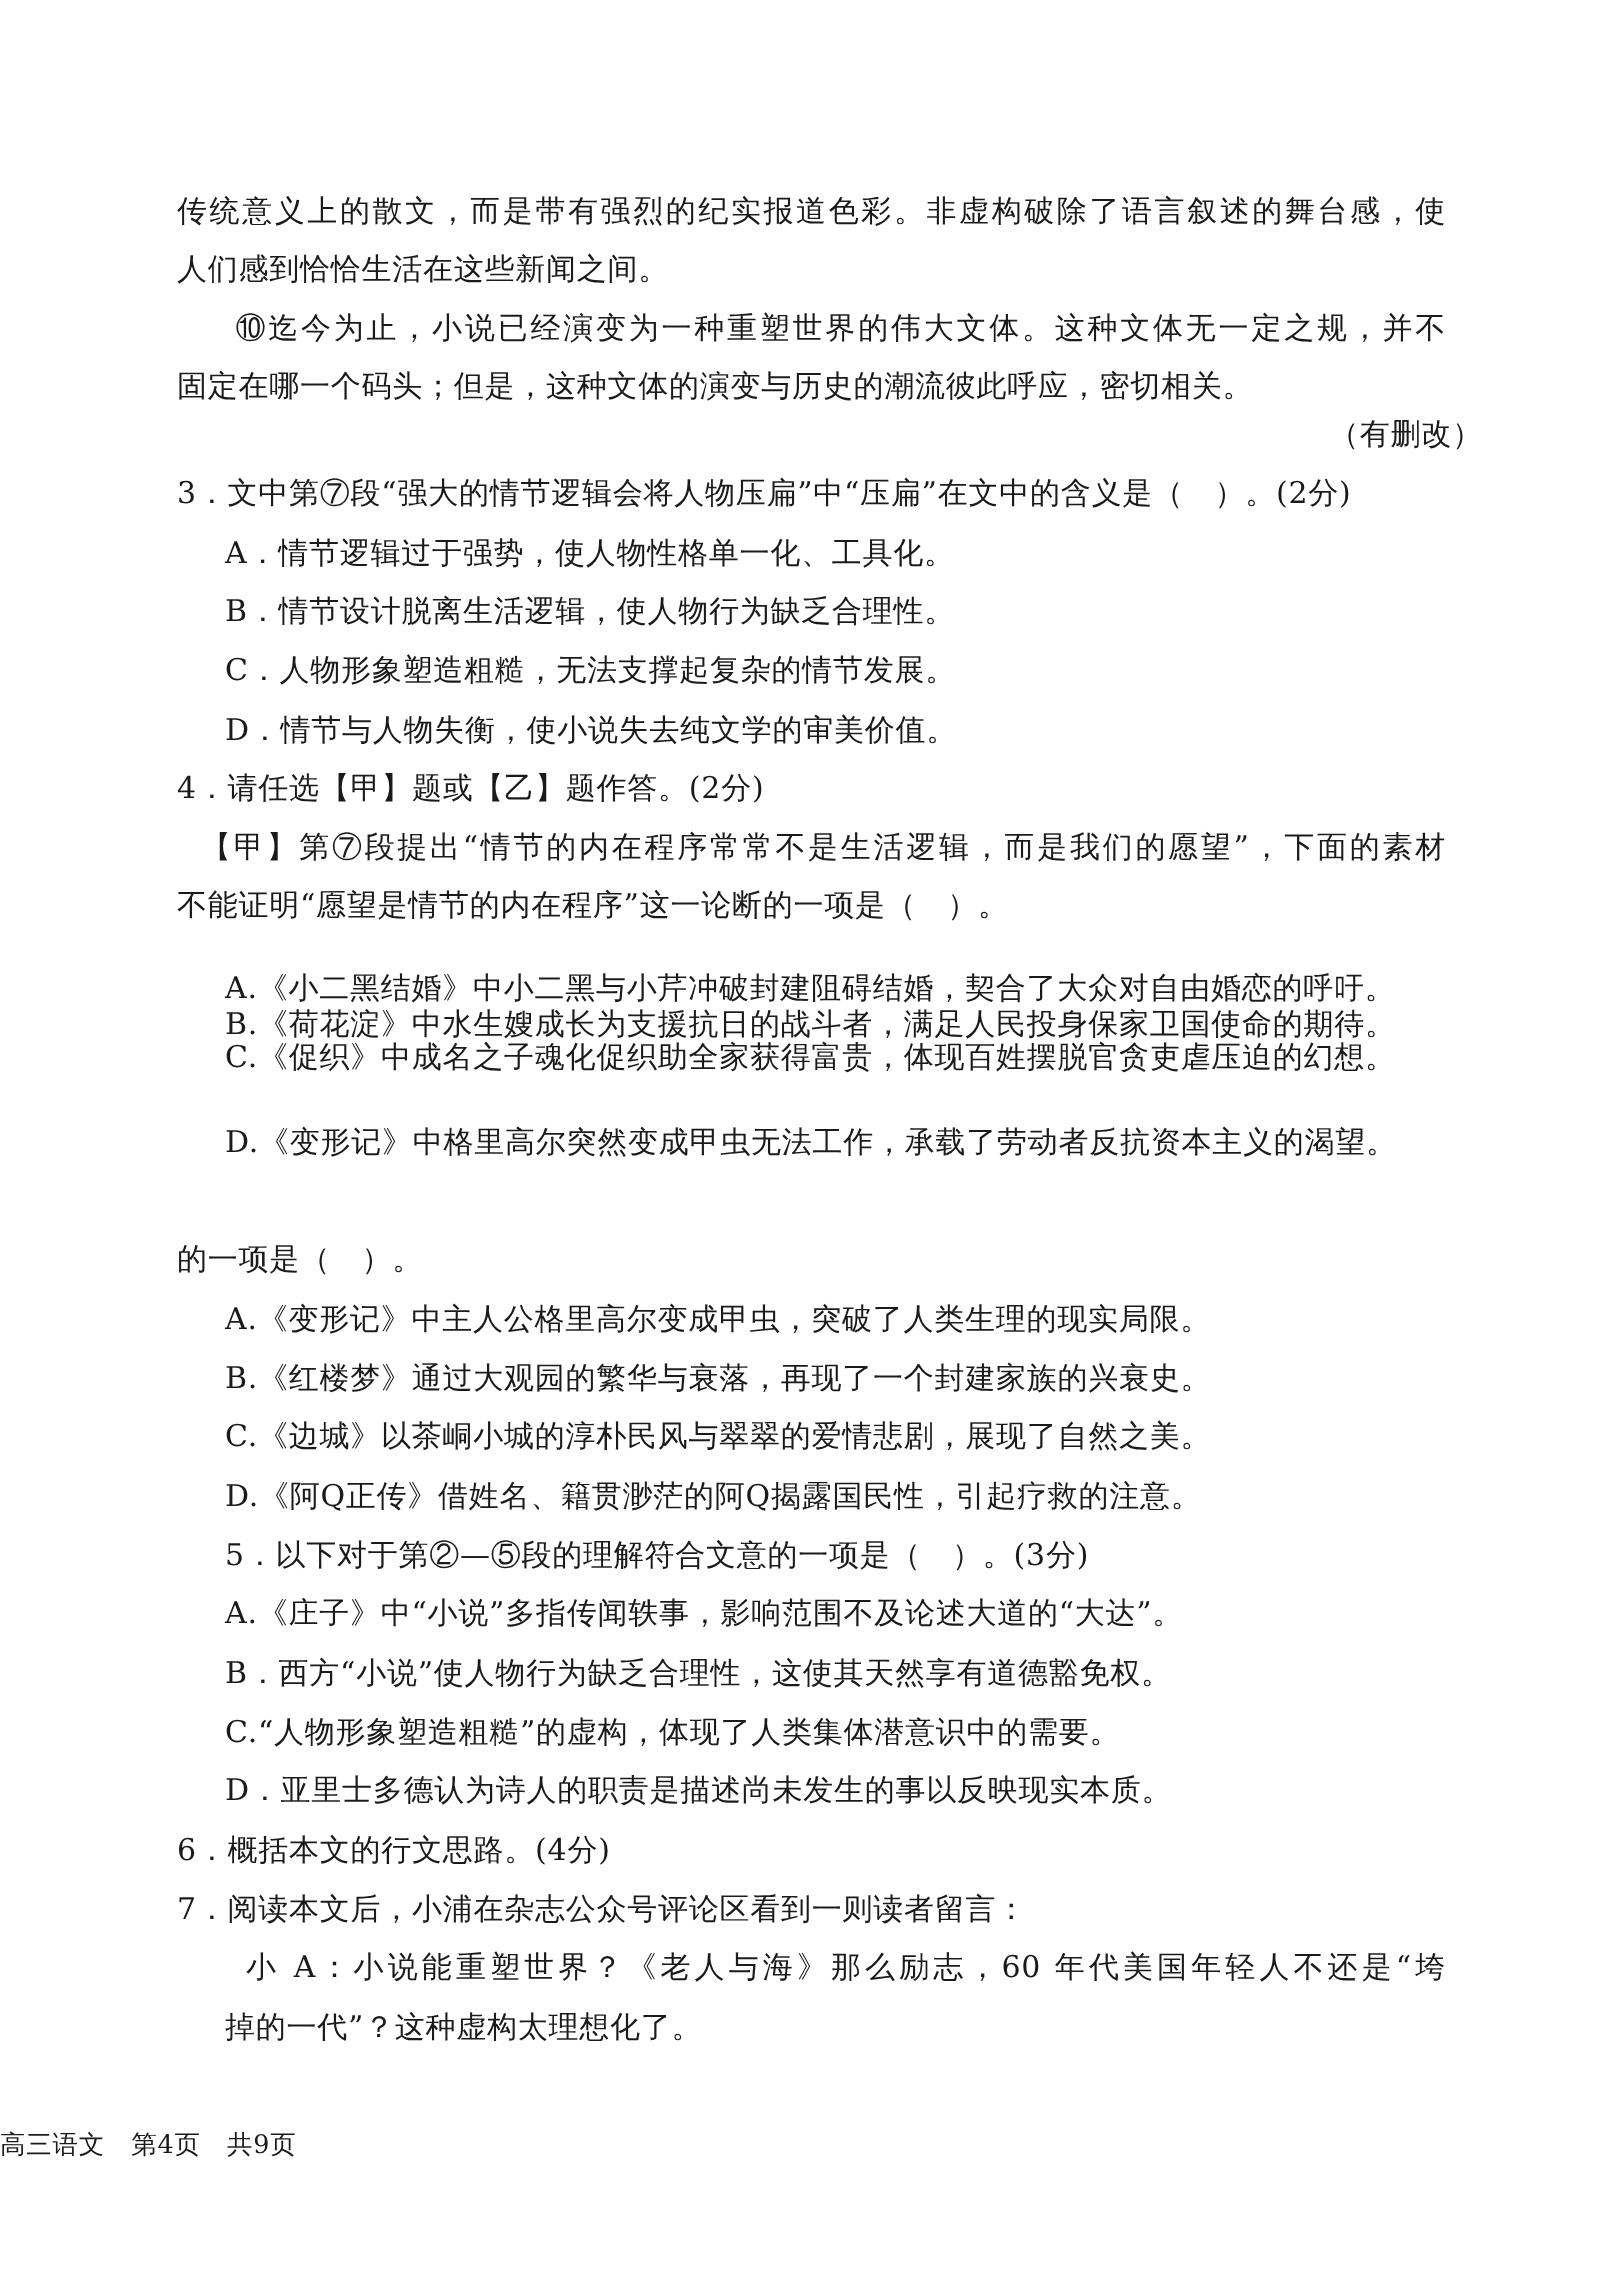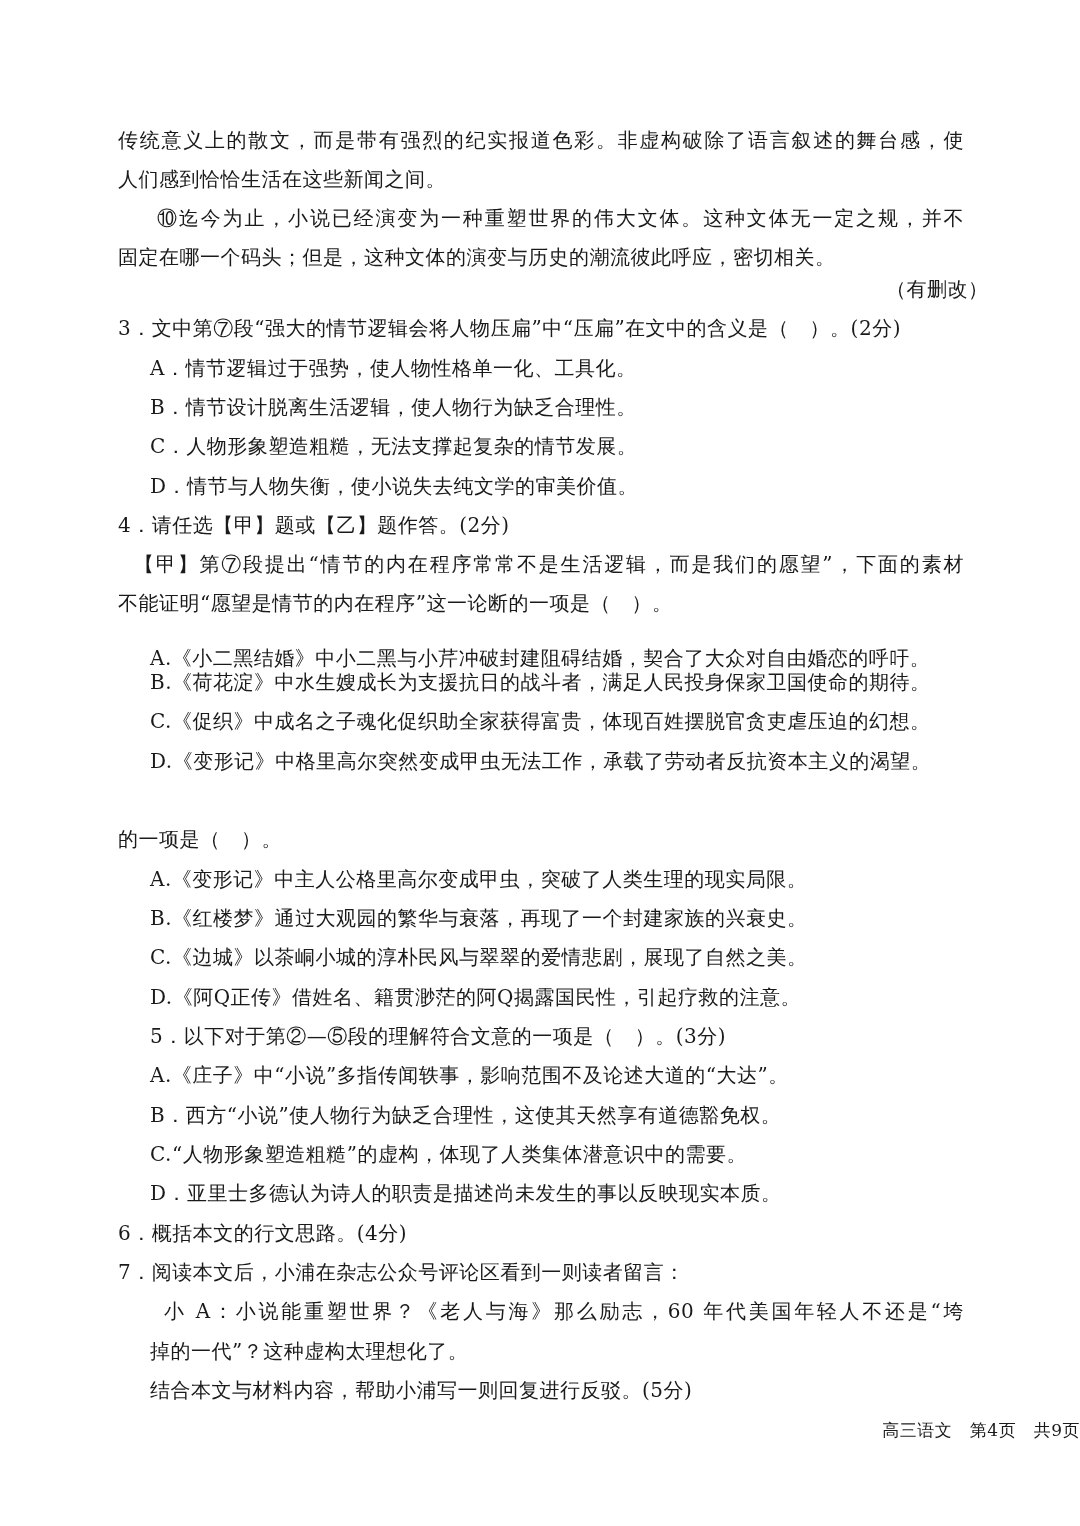--- a/index.html
+++ b/index.html
@@ -7,21 +7,21 @@
     width: 1080px; height: 1526px; position: relative; overflow: hidden;
     font-family: "DejaVu Serif", "Liberation Serif", serif;
     color: #1a1a1a;
   }
   .page { position: absolute; left: 0; top: 0; width: 1080px; height: 1526px; }
   .line {
     position: absolute; font-size: 20px; line-height: 28px; white-space: nowrap;
     letter-spacing: 0.5px;
   }
   .justify { text-align: justify; text-align-last: justify; }
-  .footer { position: absolute; font-size: 17px; line-height: 24px; left: 0; width: 1080px; text-align: right; top: 1346px; letter-spacing: 0.5px; }
+  .footer { position: absolute; font-size: 17px; line-height: 24px; left: 0; width: 1080px; text-align: left; top: 1346px; letter-spacing: 0.5px; }
 </style>
 </head>
 <body>
 
 <div class="page">
 
   <div class="line justify" style="left:118px; top:126px; width:846px;">传统意义上的散文，而是带有强烈的纪实报道色彩。非虚构破除了语言叙述的舞台感，使</div>
   <div class="line" style="left:118px; top:165px;">人们感到恰恰生活在这些新闻之间。</div>
   <div class="line justify" style="left:157px; top:204px; width:807px;">⑩迄今为止，小说已经演变为一种重塑世界的伟大文体。这种文体无一定之规，并不</div>
   <div class="line" style="left:118px; top:243px;">固定在哪一个码头；但是，这种文体的演变与历史的潮流彼此呼应，密切相关。</div>
@@ -31,35 +31,34 @@
   <div class="line" style="left:150px; top:354px;">A．情节逻辑过于强势，使人物性格单一化、工具化。</div>
   <div class="line" style="left:150px; top:393px;">B．情节设计脱离生活逻辑，使人物行为缺乏合理性。</div>
   <div class="line" style="left:150px; top:432px;">C．人物形象塑造粗糙，无法支撑起复杂的情节发展。</div>
   <div class="line" style="left:150px; top:472px;">D．情节与人物失衡，使小说失去纯文学的审美价值。</div>
 
   <div class="line" style="left:118px; top:511px;">4．请任选【甲】题或【乙】题作答。(2分)</div>
   <div class="line justify" style="left:134px; top:550px; width:830px;">【甲】第⑦段提出“情节的内在程序常常不是生活逻辑，而是我们的愿望”，下面的素材</div>
   <div class="line" style="left:118px; top:589px;">不能证明“愿望是情节的内在程序”这一论断的一项是（　）。</div>
   <div class="line" style="left:150px; top:629px;margin-top:15px;">A.《小二黑结婚》中小二黑与小芹冲破封建阻碍结婚，契合了大众对自由婚恋的呼吁。</div>
   <div class="line" style="left:150px; top:668px;">B.《荷花淀》中水生嫂成长为支援抗日的战斗者，满足人民投身保家卫国使命的期待。</div>
-  <div class="line" style="left:150px; top:707px;">C.《促织》中成名之子魂化促织助全家获得富贵，体现百姓摆脱官贪吏虐压迫的幻想。</div>
+  <div class="line" style="left:150px; top:690px;">C.《促织》中成名之子魂化促织助全家获得富贵，体现百姓摆脱官贪吏虐压迫的幻想。</div>
   <div class="line" style="left:150px; top:747px;">D.《变形记》中格里高尔突然变成甲虫无法工作，承载了劳动者反抗资本主义的渴望。</div>
   <div class="line" style="left:118px; top:825px;">的一项是（　）。</div>
   <div class="line" style="left:150px; top:865px;">A.《变形记》中主人公格里高尔变成甲虫，突破了人类生理的现实局限。</div>
   <div class="line" style="left:150px; top:904px;">B.《红楼梦》通过大观园的繁华与衰落，再现了一个封建家族的兴衰史。</div>
   <div class="line" style="left:150px; top:943px;">C.《边城》以茶峒小城的淳朴民风与翠翠的爱情悲剧，展现了自然之美。</div>
   <div class="line" style="left:150px; top:983px;">D.《阿Q正传》借姓名、籍贯渺茫的阿Q揭露国民性，引起疗救的注意。</div>
 
   <div class="line" style="left:118px; top:1022px;margin-left:32px;">5．以下对于第②—⑤段的理解符合文意的一项是（　）。(3分)</div>
   <div class="line" style="left:150px; top:1061px;">A.《庄子》中“小说”多指传闻轶事，影响范围不及论述大道的“大达”。</div>
   <div class="line" style="left:150px; top:1101px;">B．西方“小说”使人物行为缺乏合理性，这使其天然享有道德豁免权。</div>
   <div class="line" style="left:150px; top:1140px;">C.“人物形象塑造粗糙”的虚构，体现了人类集体潜意识中的需要。</div>
   <div class="line" style="left:150px; top:1179px;">D．亚里士多德认为诗人的职责是描述尚未发生的事以反映现实本质。</div>
 
   <div class="line" style="left:118px; top:1219px;">6．概括本文的行文思路。(4分)</div>
 
   <div class="line" style="left:118px; top:1258px;">7．阅读本文后，小浦在杂志公众号评论区看到一则读者留言：</div>
   <div class="line justify" style="left:164px; top:1297px; width:800px;">小 A：小说能重塑世界？《老人与海》那么励志，60 年代美国年轻人不还是“垮</div>
   <div class="line" style="left:150px; top:1337px;">掉的一代”？这种虚构太理想化了。</div>
-  <div class="line" style="left:150px; top:1376px;">结合本文与材料内容，帮助小浦写一则回复进行反驳。(5分)</div>
 
   <div class="footer" style="top:1418px;">高三语文　第4页　共9页</div>
 </div>
 
 </body></html>

